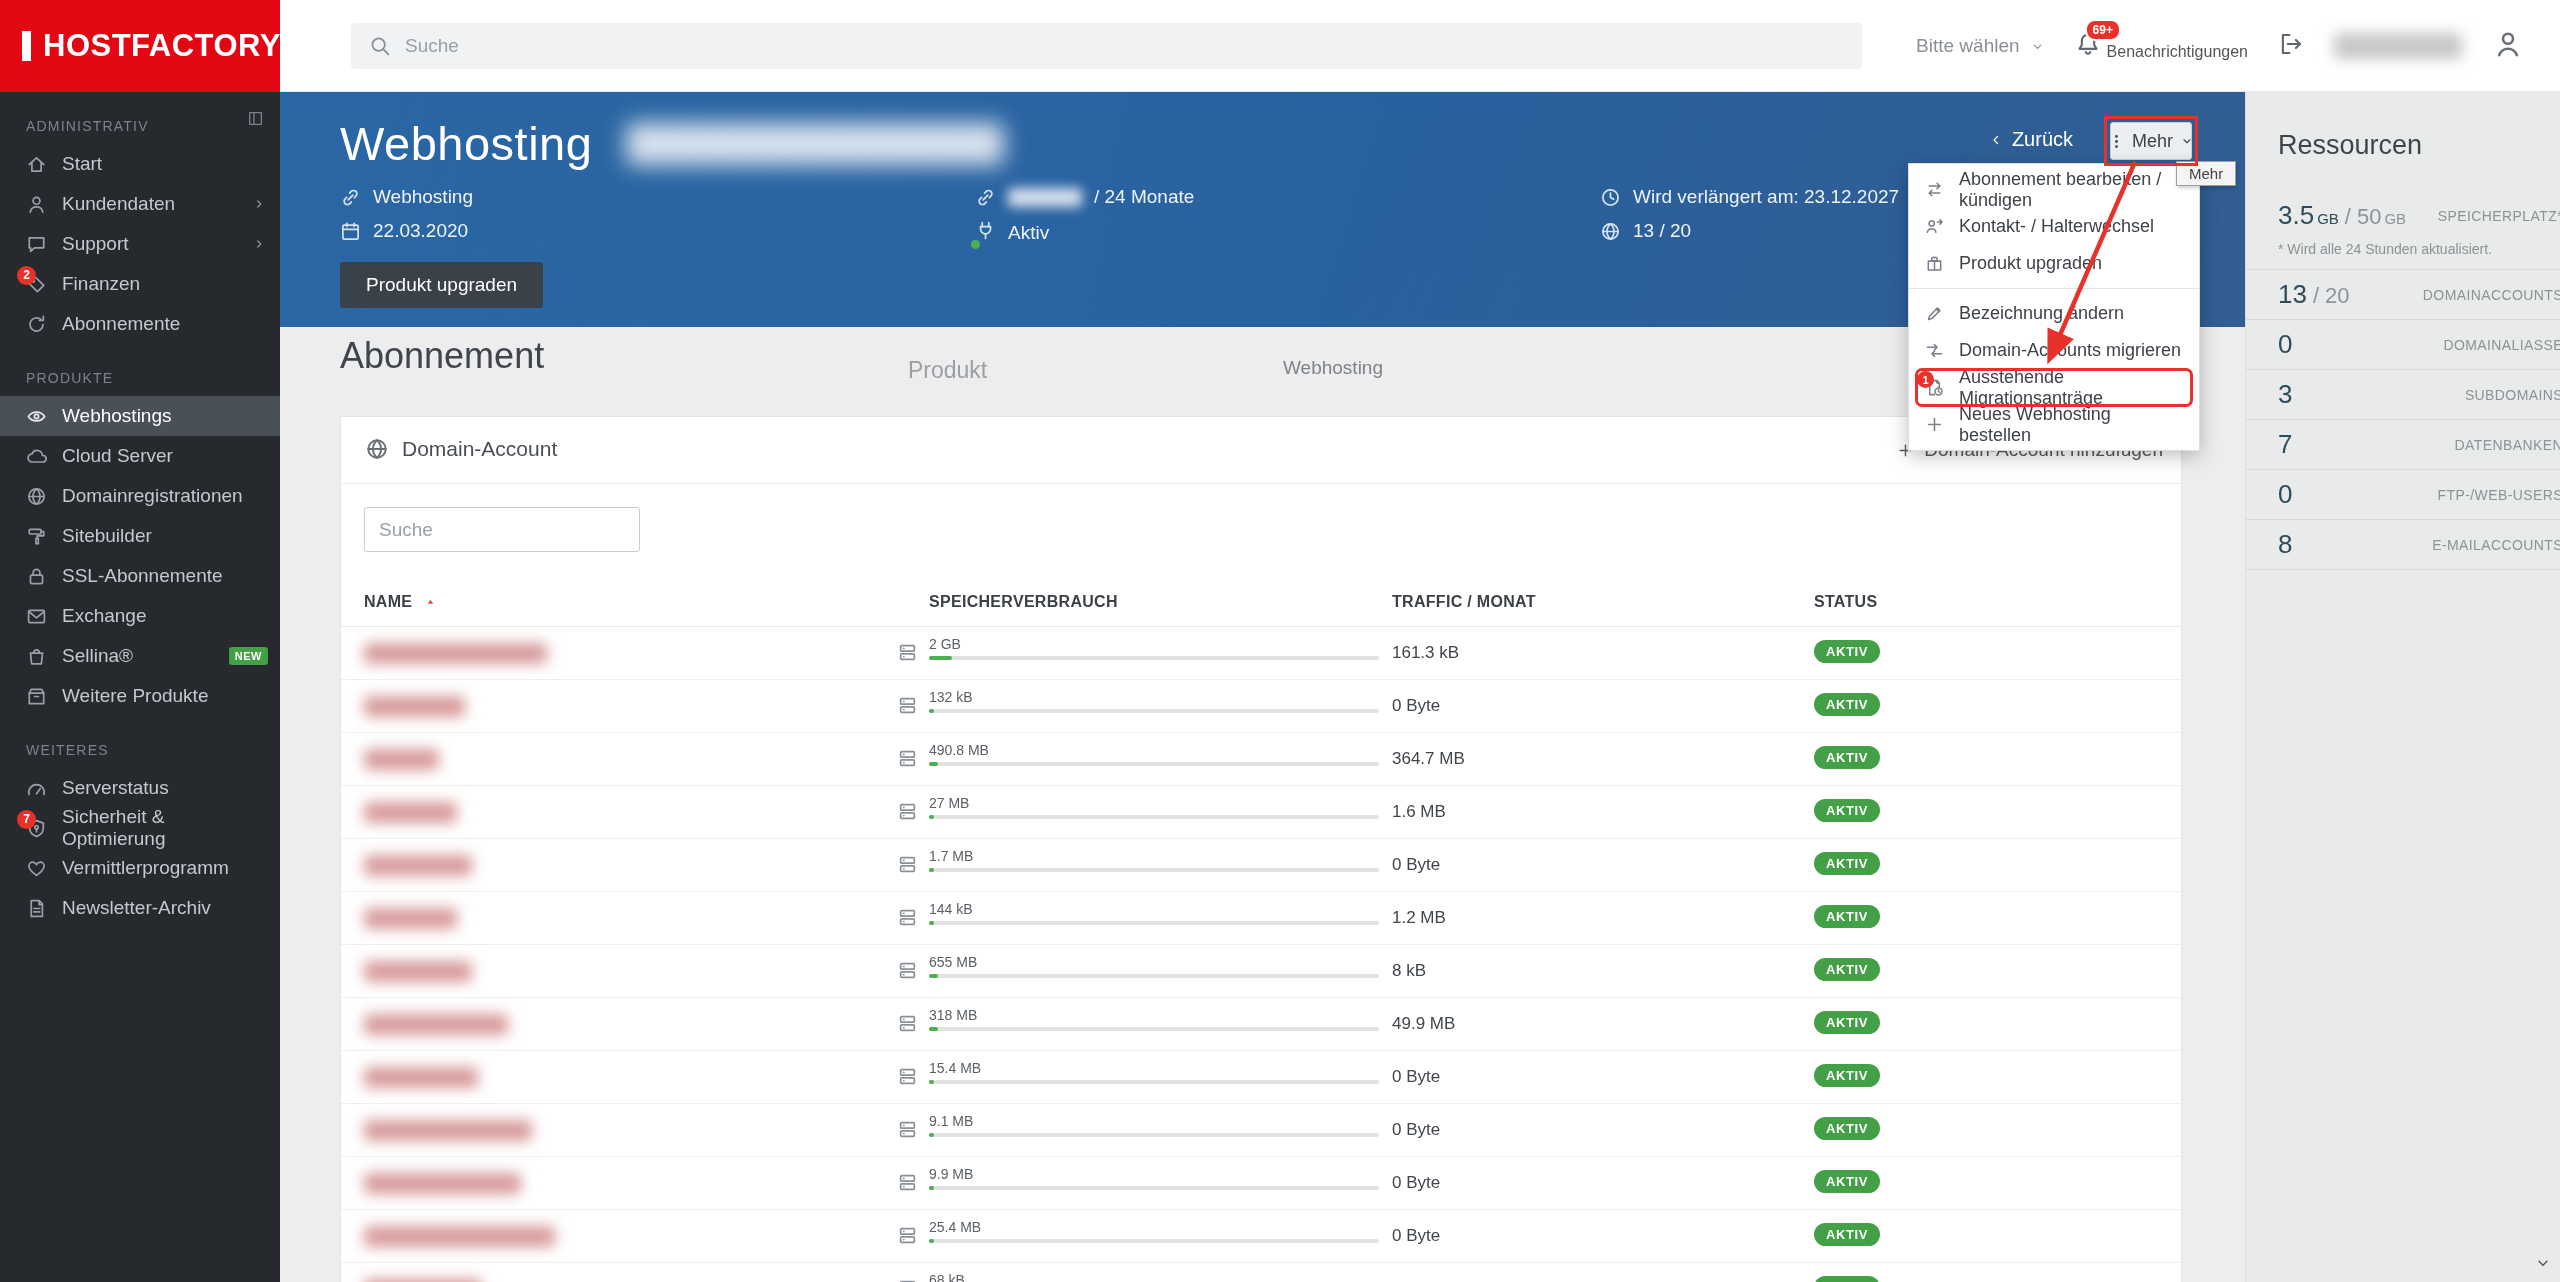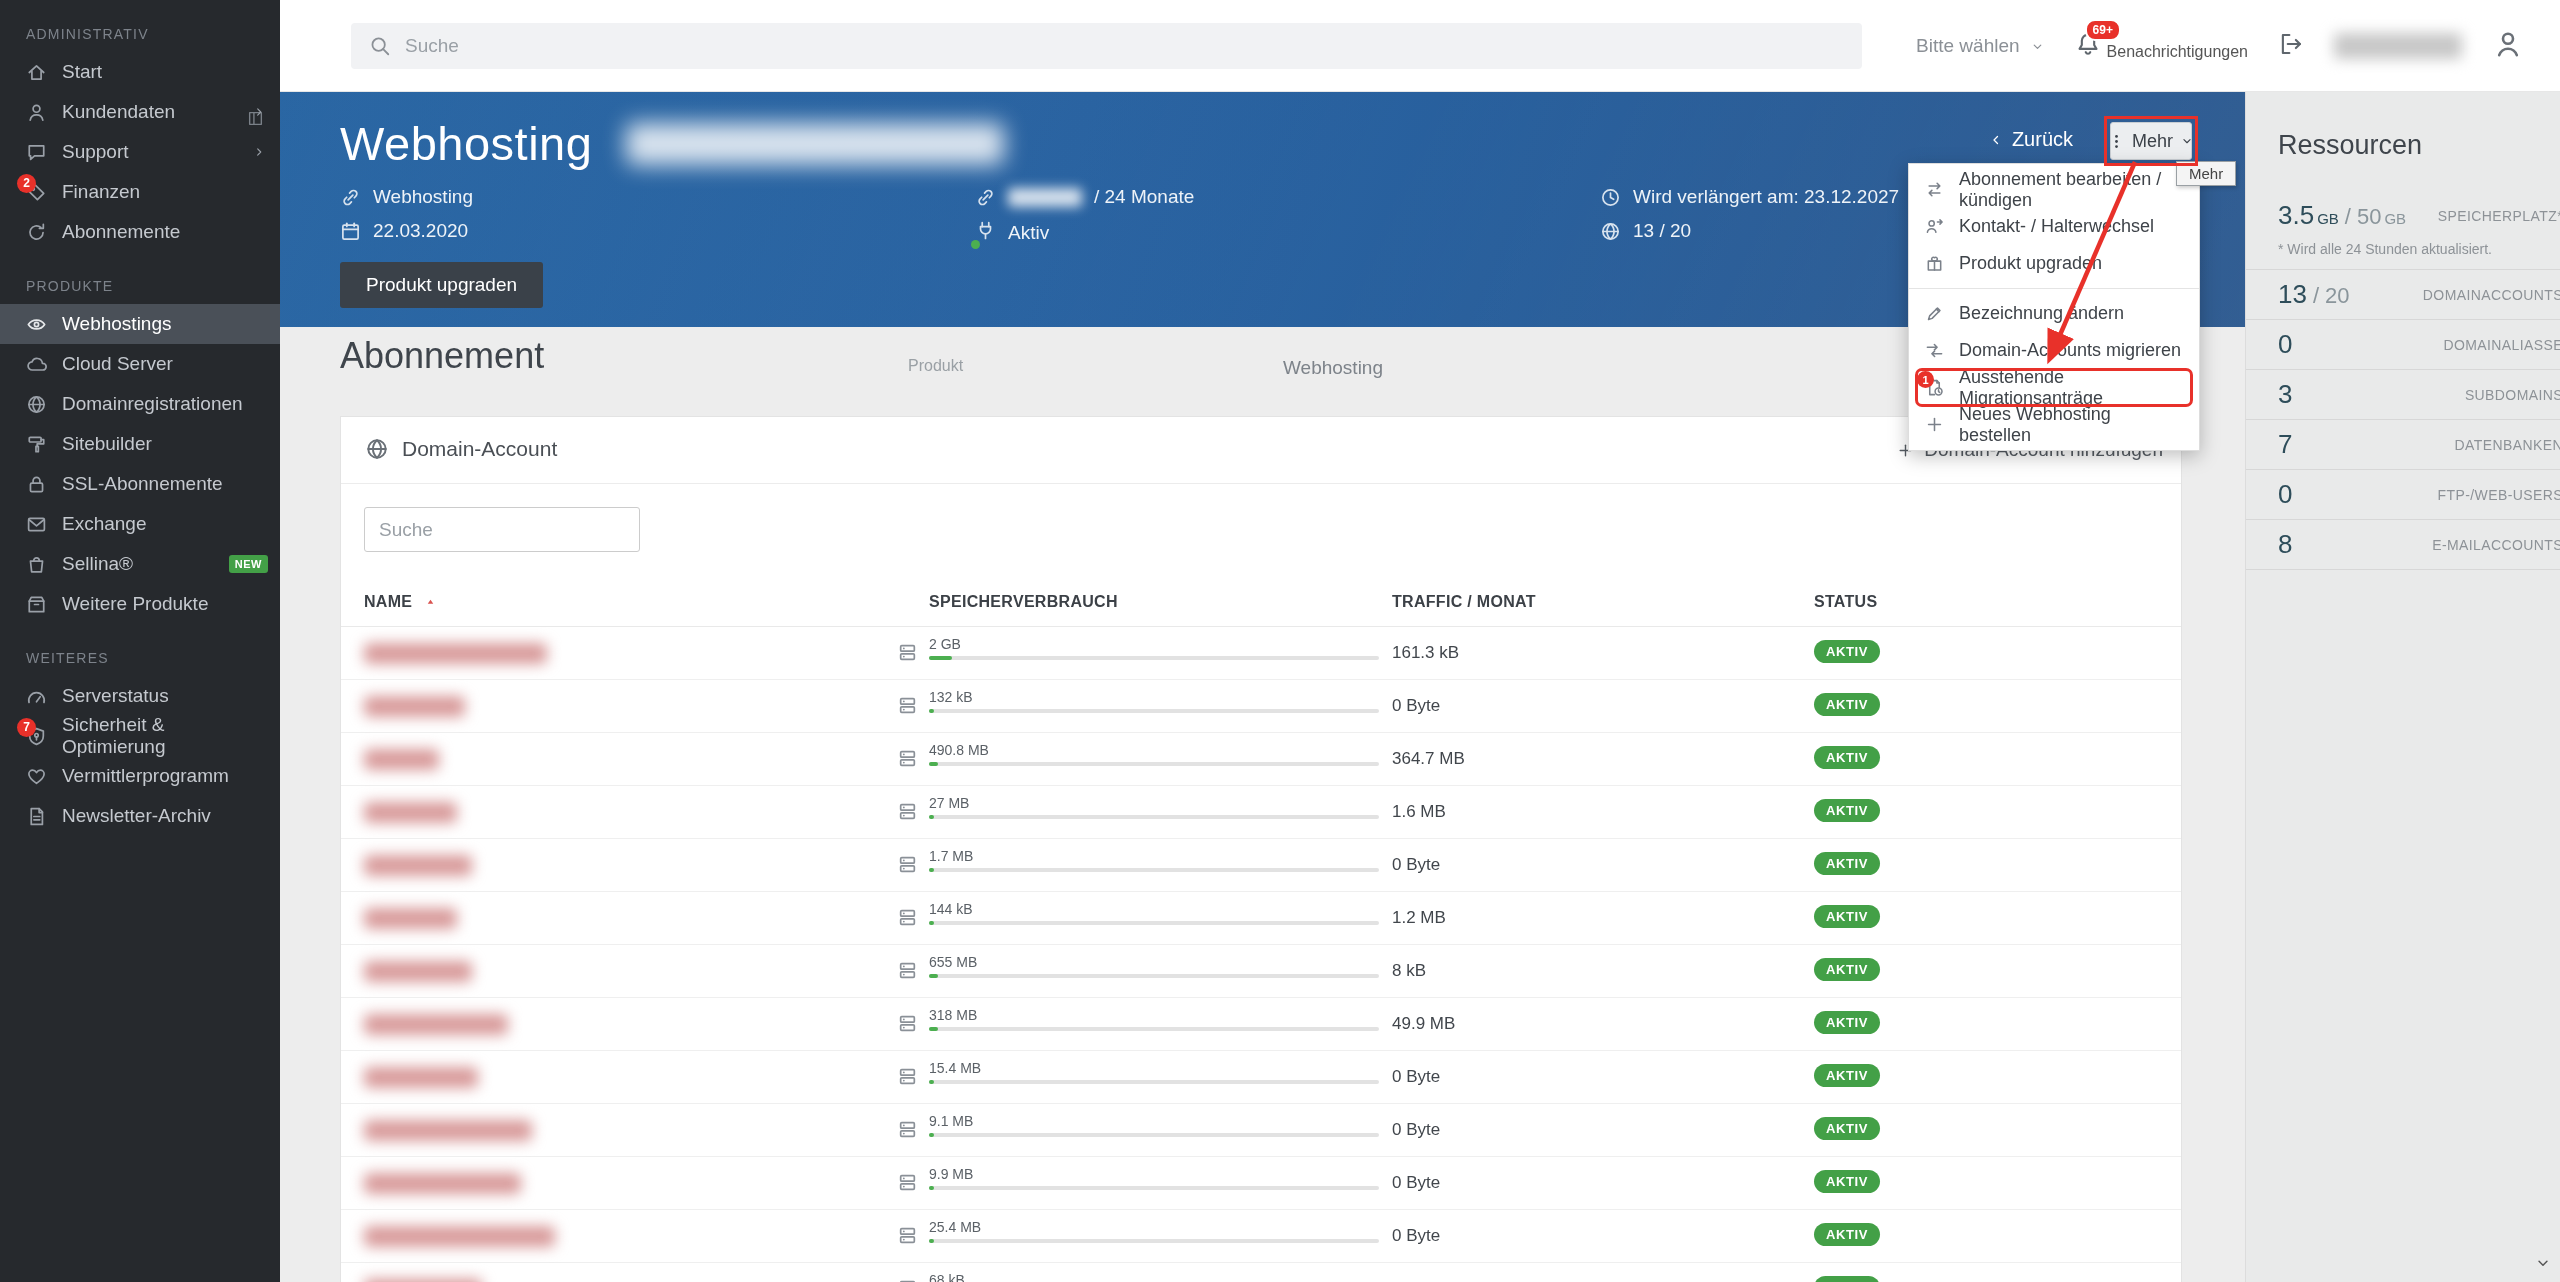--- a/index.html
+++ b/index.html
@@ -77,21 +77,21 @@
   #more-menu{position:absolute;left:1908px;top:163px;width:292px;background:#fff;border:1px solid #ddd;box-shadow:0 5px 18px rgba(0,0,0,.25);padding:7px 0;z-index:50}
   .menu-item{position:relative;height:37px;display:flex;align-items:center;gap:15px;padding:0 16px;font-size:18px;color:#3e4349;cursor:pointer}
   .menu-item .ic{width:19px;height:19px;color:#7b818a}
   .menu-divider{height:1px;background:#e4e4e4;margin:6px 0}
   .menu-item.highlight::after{content:"";position:absolute;inset:-1px 6px;border:3px solid #e8312a;border-radius:7px;pointer-events:none}
   .mbadge{top:-7px;left:-8px;min-width:17px;height:17px;font-size:11px}
 
   
   #content{position:absolute;left:280px;top:327px;width:1965px;bottom:0;background:#ededed;overflow:hidden;z-index:5}
   .abo-title{position:absolute;left:60px;top:8px;font-size:36px;color:#3f454c}
-  .abo-label{position:absolute;left:628px;top:30px;font-size:16px;color:#9aa0a5}
+  .abo-label{position:absolute;left:628px;top:30px;font-size:23px;color:#9aa0a5}
   .abo-value{position:absolute;left:1003px;top:30px;font-size:19px;color:#7d838a}
   #card{position:absolute;left:60px;top:89px;width:1842px;height:900px;background:#fff;border:1px solid #e3e3e3}
   .card-head{position:relative;height:67px;border-bottom:1px solid #ececec}
   .panel-title{position:absolute;left:24px;top:20px;display:flex;align-items:center;gap:13px;font-size:21px;color:#4a4f55}
   .panel-title .ic{width:24px;height:24px;color:#6a7077}
   .add-link{position:absolute;right:18px;top:22px;display:flex;align-items:center;gap:10px;font-size:19px;color:#565c63;cursor:pointer}
   .add-link .ic{width:17px;height:17px}
   #card-search{position:absolute;left:23px;top:90px;width:276px;height:45px;border:1px solid #ccc;border-radius:3px;padding:0 14px;font-size:19px;color:#666;outline:none;font-family:inherit;background:#fff}
   #card-search::placeholder{color:#9aa0a6}
   .thead{position:absolute;left:0;top:168px;width:100%;height:42px;border-bottom:1px solid #e9e9e9}
@@ -125,20 +125,24 @@
   .rv-total{font-size:22px;color:#8a959b}
   .rv-total + .rv-unit{color:#8a959b}
   .res-label{font-size:14px;color:#8d9297;letter-spacing:.4px;text-align:right}
   #scroll-hint{position:absolute;right:8px;bottom:6px;color:#555;z-index:70;cursor:pointer}
   #scroll-hint .ic{width:18px;height:18px}
 </style>
 </head>
 <body>
 
 <div id="sidebar">
+  <div id="logo">
+    <span class="logo-bracket"></span>
+    <span class="logo-text">HOSTFACTORY</span>
+  </div>
   <span id="collapse" data-icon="collapse">
       <svg class="ic " viewBox="0 0 16 16" xmlns="http://www.w3.org/2000/svg">
         <rect x="2.5" y="2.5" width="11" height="11"></rect>
         <line x1="6.5" y1="2.5" x2="6.5" y2="13.5"></line>
       </svg>
     </span>
   <div id="sidebar-sections">
       <div class="side-label">ADMINISTRATIV</div>
       <div class="side-item">
         <span class="iwrap">

